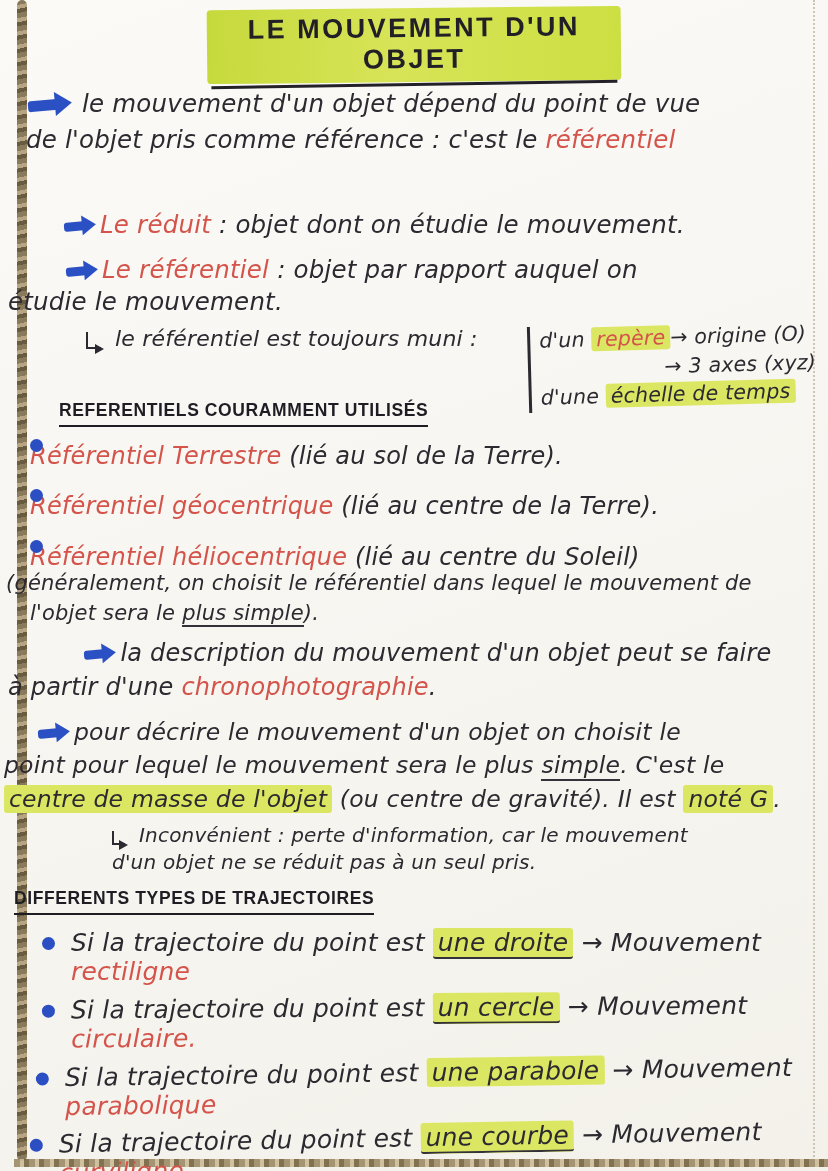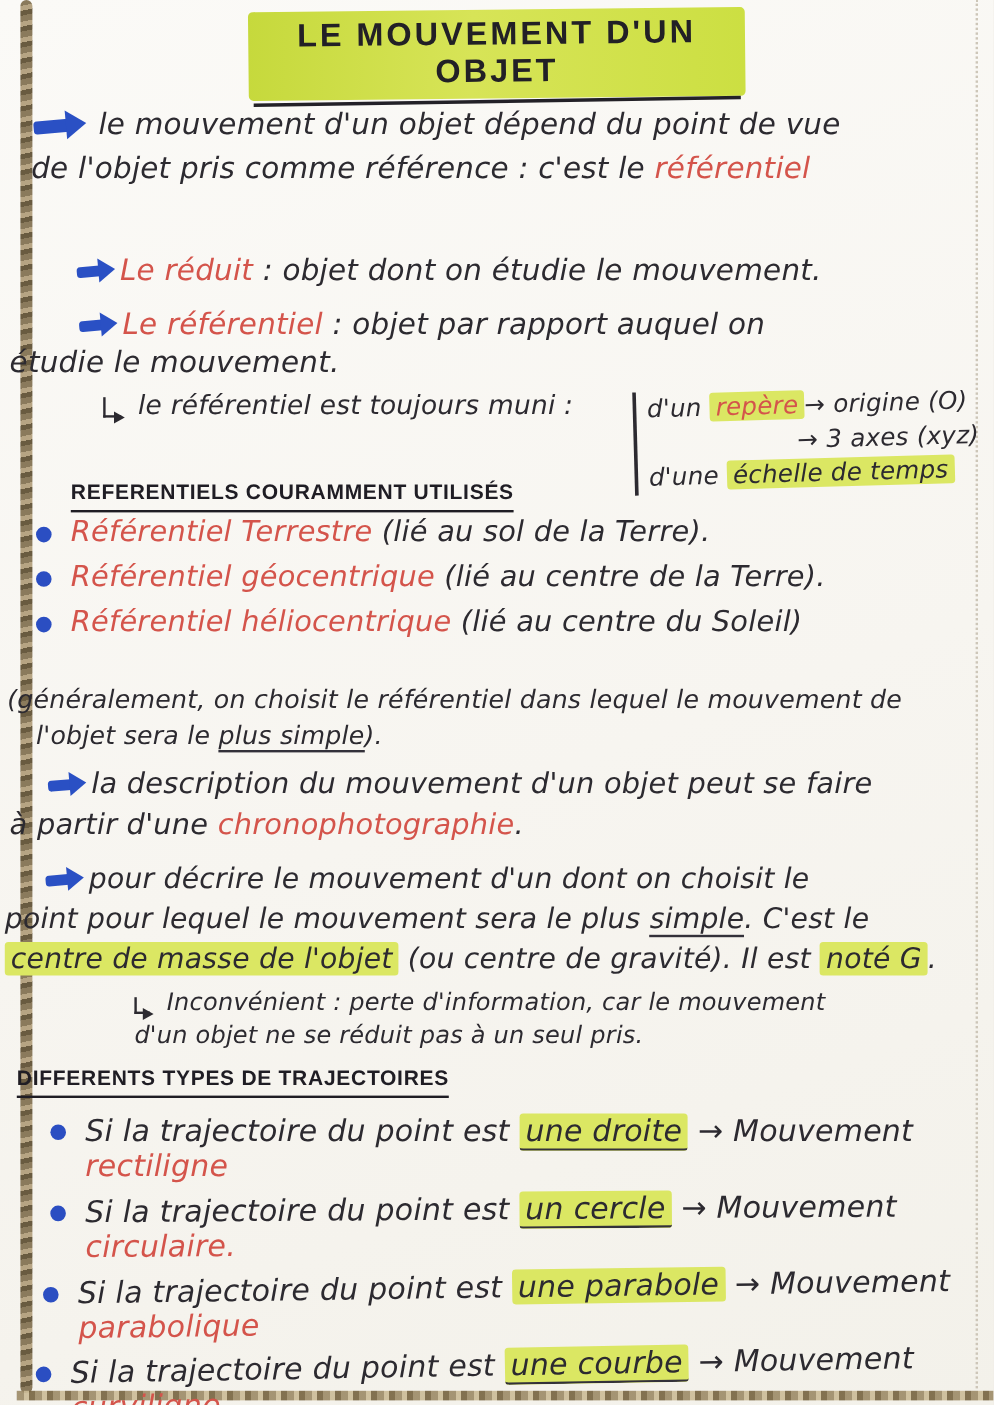--- a/index.html
+++ b/index.html
@@ -82,21 +82,21 @@
   .systeme { top:210px; left:62px; font-size:24.5px; }
   .referentiel { top:254px; left:8px; font-size:24.5px; line-height:1.32; }
   .muni { top:326px; left:86px; font-size:22px; }
   .muni-bracket {
     top:323px; left:528px; width:292px; font-size:20.5px; line-height:1.4;
     border-left:3px solid #2c2a30; padding-left:9px; transform:rotate(-1.6deg);
   }
   .muni-bracket .r2 { text-align:right; padding-right:4px; }
   .h1 { top:400px; left:14px;margin-left:45px; }
   .bullets1 { top:430px; left:30px; right:8px; font-size:24px; line-height:1.1; }
-  .bullets1 .brow { display:flex; margin-bottom:11px; }
+  .bullets1 .brow { display:flex; margin-bottom:11px;flex-direction:column; }
   .note1 { top:545px; left:6px; right:8px; font-size:21px; line-height:1.42;margin-top:24px; }
   .note1 .l2 { margin-left:24px; }
   .desc { top:636px; left:8px; right:12px; font-size:24px; line-height:1.42; }
   .decrire { top:716px; left:4px; right:6px; font-size:23.5px; line-height:1.42; }
   .note2 { top:822px; left:112px; font-size:20px; line-height:1.35; }
   .h2 { top:888px; left:14px; }
   .bullets2 { top:928px; left:42px; right:4px; font-size:25px; }
   .bullets2 .brow { display:flex; margin-bottom:7px; }
   .bullets2 .brow:nth-child(2) { transform:rotate(-.4deg); }
   .bullets2 .brow:nth-child(3) { transform:rotate(-.8deg); margin-left:-6px; }
@@ -179,32 +179,32 @@
 
   <div class="block note1 hw">
     <div class="line">(généralement, on choisit le référentiel dans lequel le mouvement de</div>
     <div class="line l2">
       <span>l'objet sera le</span>
       <span class="u">plus simple</span><span>).</span>
     </div>
   </div>
 
   <div class="block desc hw">
-    <div class="line" style="margin-left:30px;">
+    <div class="line" style="margin-left:30px;text-align:center;">
       <span class="barrow sm"></span><span>la description du mouvement d'un objet peut se faire</span>
     </div>
     <div class="line">
       <span>à partir d'une</span>
       <span class="red">chronophotographie</span><span>.</span>
     </div>
   </div>
 
   <div class="block decrire hw">
     <div class="line" style="margin-left:32px;">
-      <span class="barrow sm"></span><span>pour décrire le mouvement d'un dont on choisit le</span>
+      <span class="barrow sm"></span><span>pour décrire le mouvement d'un objet on choisit le</span>
     </div>
     <div class="line">
       <span>point pour lequel le mouvement sera le plus</span>
       <span class="u">simple</span><span>. C'est le</span>
     </div>
     <div class="line">
       <span class="hl">centre de masse de l'objet</span>
       <span>(ou centre de gravité). Il est</span>
       <span class="hl">noté G</span><span>.</span>
     </div>

